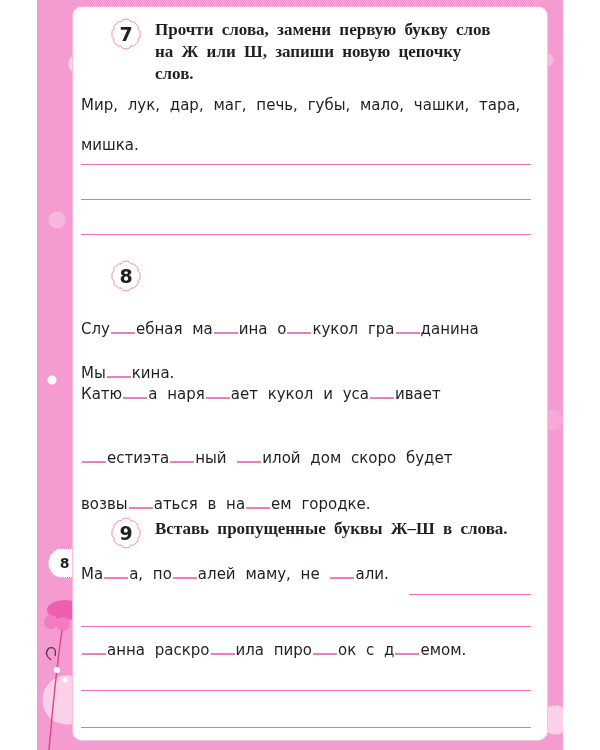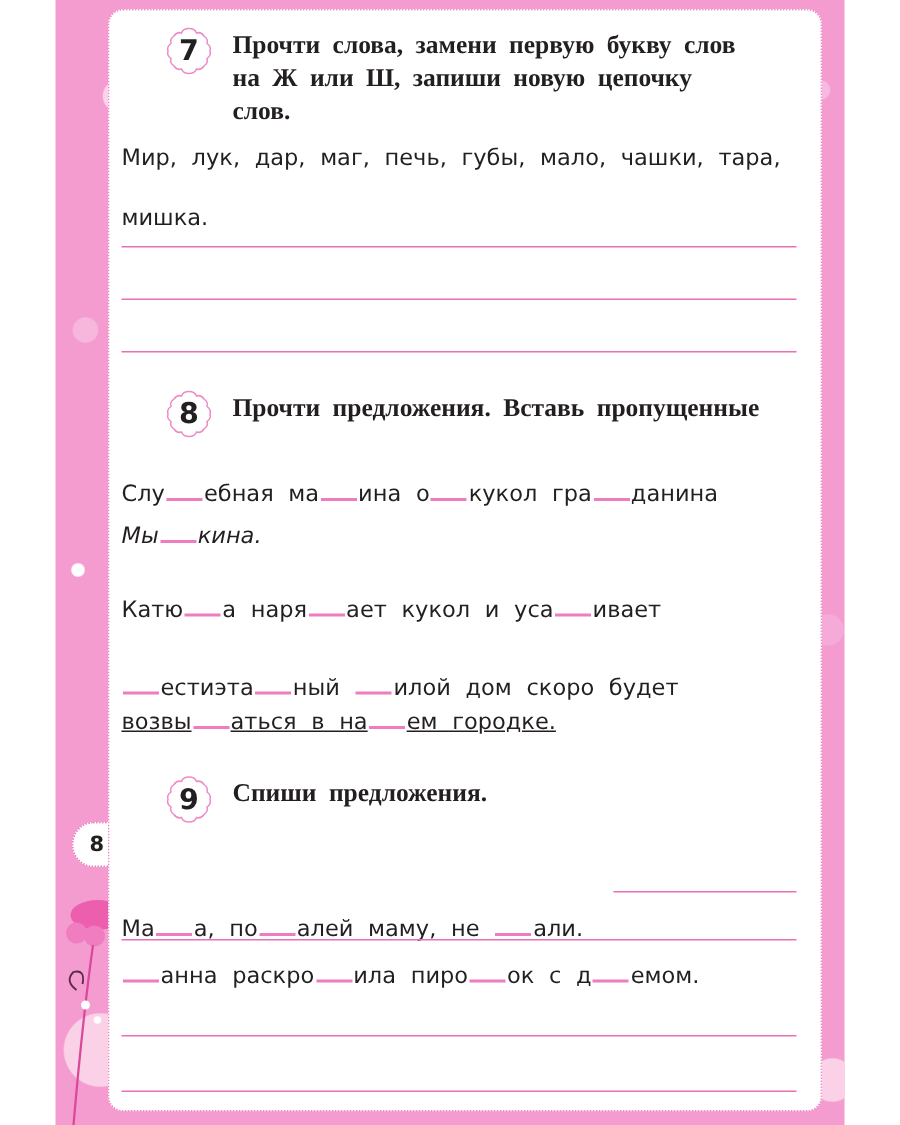--- a/index.html
+++ b/index.html
@@ -106,55 +106,54 @@
   <div class="wline" style="top:227px;"></div>
 
   <div class="task-head" style="top:254px;">
     <div class="badge">
       <svg width="34" height="34" viewBox="0 0 34 34">
         <path d="M17 2 q4 0 5 3 q3 -1 5 2 q3 2 2 5 q3 2 2 5 q1 3 -2 5 q1 3 -2 5 q-2 3 -5 2 q-1 3 -5 3 q-4 0 -5 -3 q-3 1 -5 -2 q-3 -2 -2 -5 q-3 -2 -2 -5 q-1 -3 2 -5 q-1 -3 2 -5 q2 -3 5 -2 q1 -3 5 -3 z" fill="none" stroke="#ec8cc6" stroke-width="1"></path>
       </svg>
       <span>8</span>
     </div>
     <div class="task-title">
-      <div>Прочти предложения. Вставь пропущенные</div>
     </div>
   </div>
 
   <div class="text" style="top:312px;">
     <span>Слу</span><span class="blank"></span><span>ебная ма</span><span class="blank"></span><span>ина о</span><span class="blank"></span><span>кукол гра</span><span class="blank"></span><span>данина</span>
   </div>
-  <div class="text" style="top:340px;font-style:italic;">
+  <div class="text" style="top:356px;">
     <span>Мы</span><span class="blank"></span><span>кина.</span>
   </div>
 
-  <div class="text" style="top:377px;margin-top:12px;">
+  <div class="text" style="top:377px;">
     <span>Катю</span><span class="blank"></span><span>а наря</span><span class="blank"></span><span>ает кукол и уса</span><span class="blank"></span><span>ивает</span>
   </div>
 
   <div class="text" style="top:441px;">
     <span class="blank"></span><span>естиэта</span><span class="blank"></span><span>ный </span><span class="blank"></span><span>илой дом скоро будет</span>
   </div>
-  <div class="text" style="top:464px;text-decoration:underline;">
+  <div class="text" style="top:487px;">
     <span>возвы</span><span class="blank"></span><span>аться в на</span><span class="blank"></span><span>ем городке.</span>
   </div>
 
   <div class="task-head" style="top:511px;">
     <div class="badge">
       <svg width="34" height="34" viewBox="0 0 34 34">
         <path d="M17 2 q4 0 5 3 q3 -1 5 2 q3 2 2 5 q3 2 2 5 q1 3 -2 5 q1 3 -2 5 q-2 3 -5 2 q-1 3 -5 3 q-4 0 -5 -3 q-3 1 -5 -2 q-3 -2 -2 -5 q-3 -2 -2 -5 q-1 -3 2 -5 q-1 -3 2 -5 q2 -3 5 -2 q1 -3 5 -3 z" fill="none" stroke="#ec8cc6" stroke-width="1"></path>
       </svg>
       <span>9</span>
     </div>
     <div class="task-title">
-      <div>Спиши предложения.</div>
+      <div>Вставь пропущенные буквы Ж–Ш в слова.</div>
     </div>
   </div>
 
-  <div class="text" style="top:602px;">
+  <div class="text" style="top:557px;">
     <span>Ма</span><span class="blank"></span><span>а, по</span><span class="blank"></span><span>алей маму, не </span><span class="blank"></span><span>али.</span>
   </div>
   <div class="wline" style="top:587px; left:336px;"></div>
   <div class="wline" style="top:619px;"></div>
 
   <div class="text" style="top:633px;text-align:right;">
     <span class="blank"></span><span>анна раскро</span><span class="blank"></span><span>ила пиро</span><span class="blank"></span><span>ок с д</span><span class="blank"></span><span>емом.</span>
   </div>
   <div class="wline" style="top:683px;"></div>
   <div class="wline" style="top:720px;"></div>

